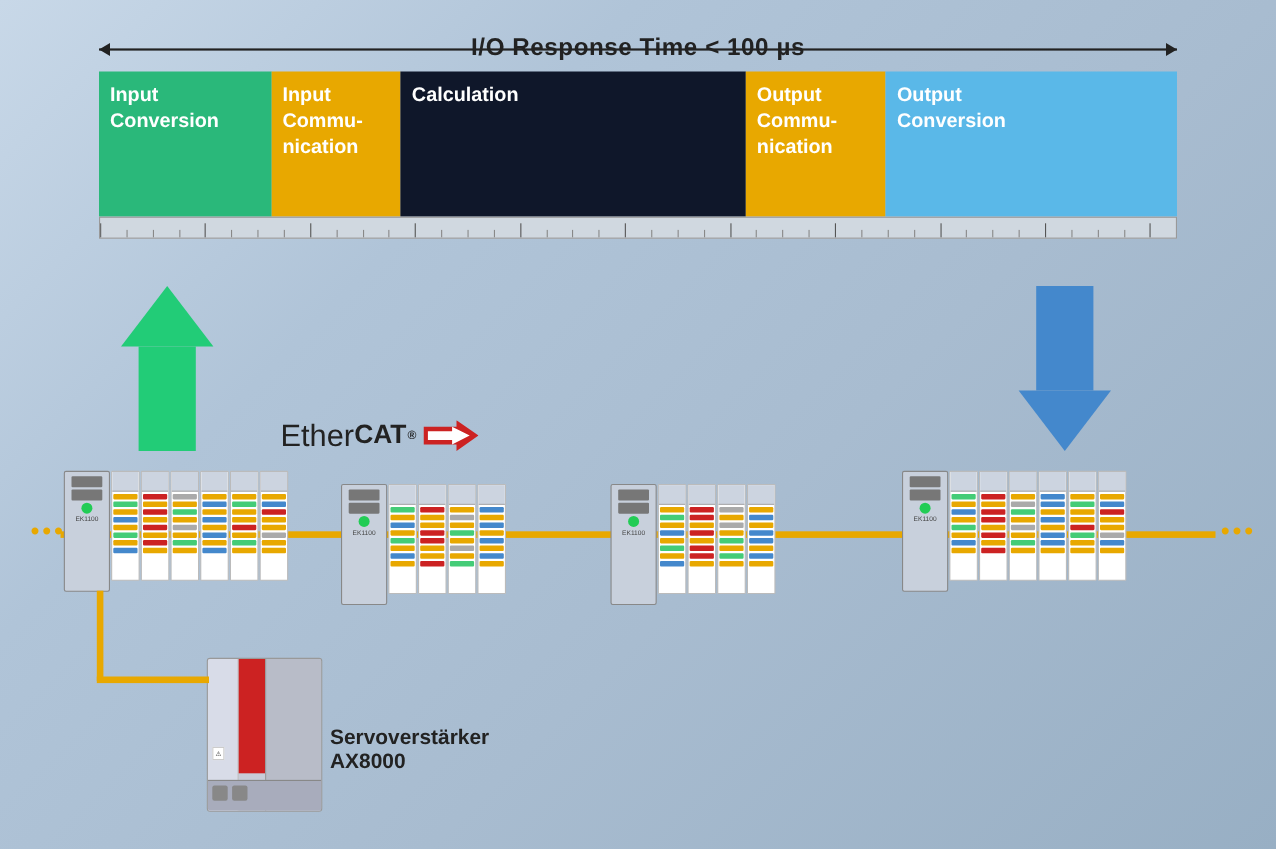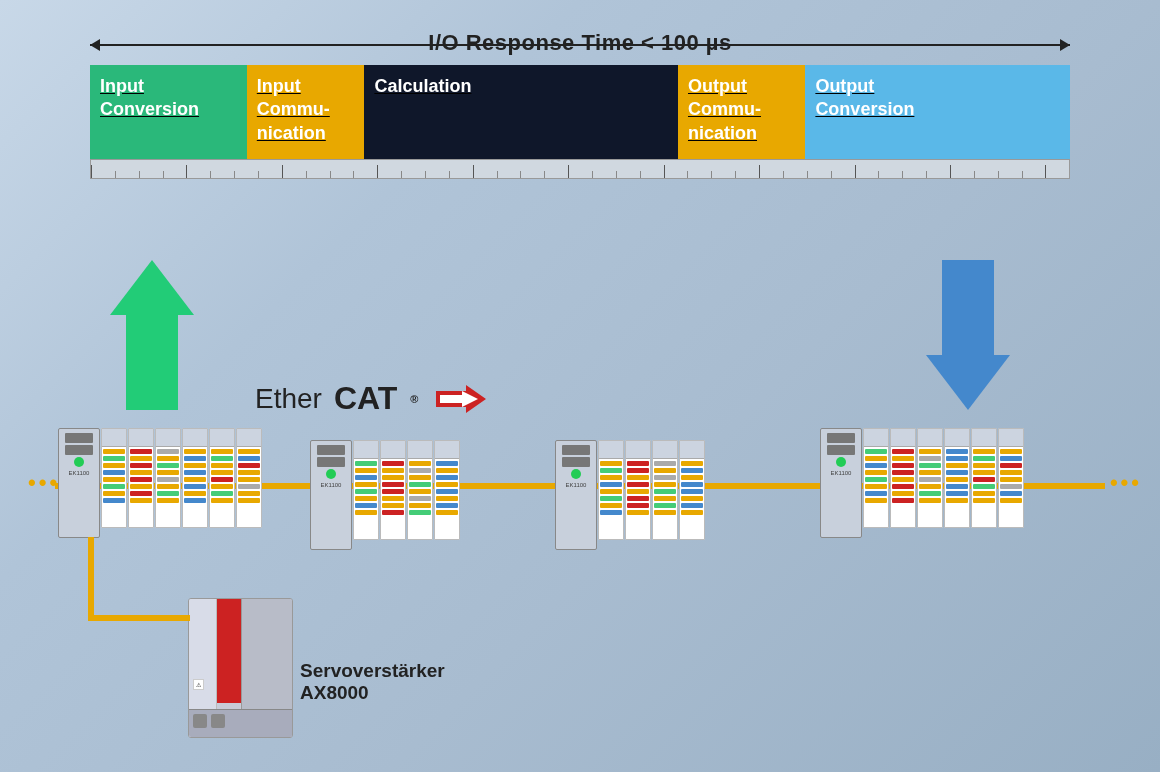--- a/index.html
+++ b/index.html
@@ -195,21 +195,21 @@
 
 <div class="title-area">
   <div class="io-response-label">I/O Response Time &lt; 100 µs</div>
 </div>
 
 <div class="arrow-container">
   <div class="arrow-line arrow-left arrow-right" style="width:100%;position:relative;"></div>
 </div>
 
 <div style="position:absolute;top:65px;left:90px;right:90px;">
-  <div style="display:flex;height:94px;width:100%;text-decoration:underline;">
+  <div style="display:flex;height:132px;width:100%;">
     <div class="block block-input-conv" style="width:16%;background:#2ab87a;">
       <span style="color:white;font-weight:bold;font-size:18px;line-height:1.3;">Input<br>Conversion</span>
     </div>
     <div class="block block-input-comm" style="width:12%;background:#e8a800;">
       <span style="color:white;font-weight:bold;font-size:18px;line-height:1.3;">Input<br>Commu-<br>nication</span>
     </div>
     <div class="block block-calc" style="width:32%;background:#0f172a;">
       <span style="color:white;font-weight:bold;font-size:18px;line-height:1.3;">Calculation</span>
     </div>
     <div class="block block-output-comm" style="width:13%;background:#e8a800;">
@@ -275,23 +275,23 @@
   <div style="width:52px;height:95px;background:#22cc77;margin-left:16px;"></div>
 </div>
 
 <div style="position:absolute;right:150px;top:260px;z-index:3;">
 
   <div style="width:52px;height:95px;background:#4488cc;margin-left:16px;"></div>
 
   <div style="width:0;height:0;border-left:42px solid transparent;border-right:42px solid transparent;border-top:55px solid #4488cc;margin-left:0;"></div>
 </div>
 
-<div style="position:absolute;top:380px;left:255px;display:flex;align-items:center;gap:12px;">
+<div style="position:absolute;top:380px;left:255px;display:flex;align-items:center;gap:0;">
   <span style="font-size:28px;color:#222;font-weight:normal;">Ether</span>
-  <span style="font-size:32px;color:#222;font-weight:bold;">CAT</span>
+  <span style="font-size:24px;color:#222;font-weight:bold;">CAT</span>
   <span style="font-size:18px;color:#222;font-weight:bold;vertical-align:super;font-size:11px;margin-left:1px;">®</span>
 
   <svg width="50" height="28" viewBox="0 0 50 28" style="margin-left:6px;">
     <polygon points="0,6 30,6 30,0 50,14 30,28 30,22 0,22" fill="#cc2222"></polygon>
     <polygon points="4,10 26,10 26,6 42,14 26,22 26,18 4,18" fill="white"></polygon>
   </svg>
 </div>
 
 <div style="position:absolute;top:483px;left:55px;right:55px;height:6px;background:#e8a800;z-index:1;"></div>
 

